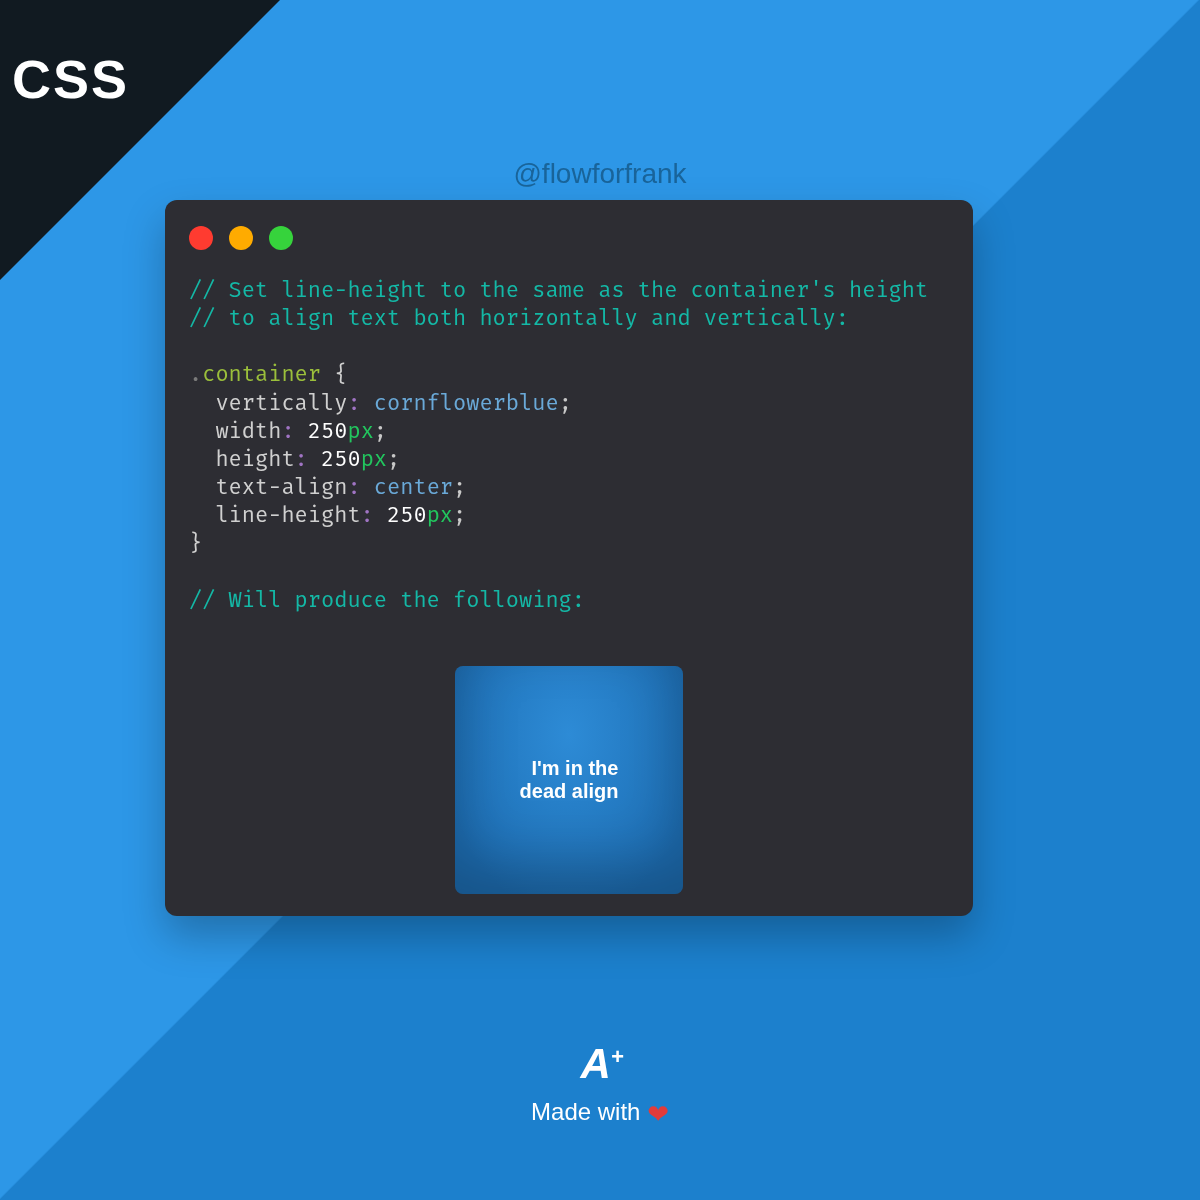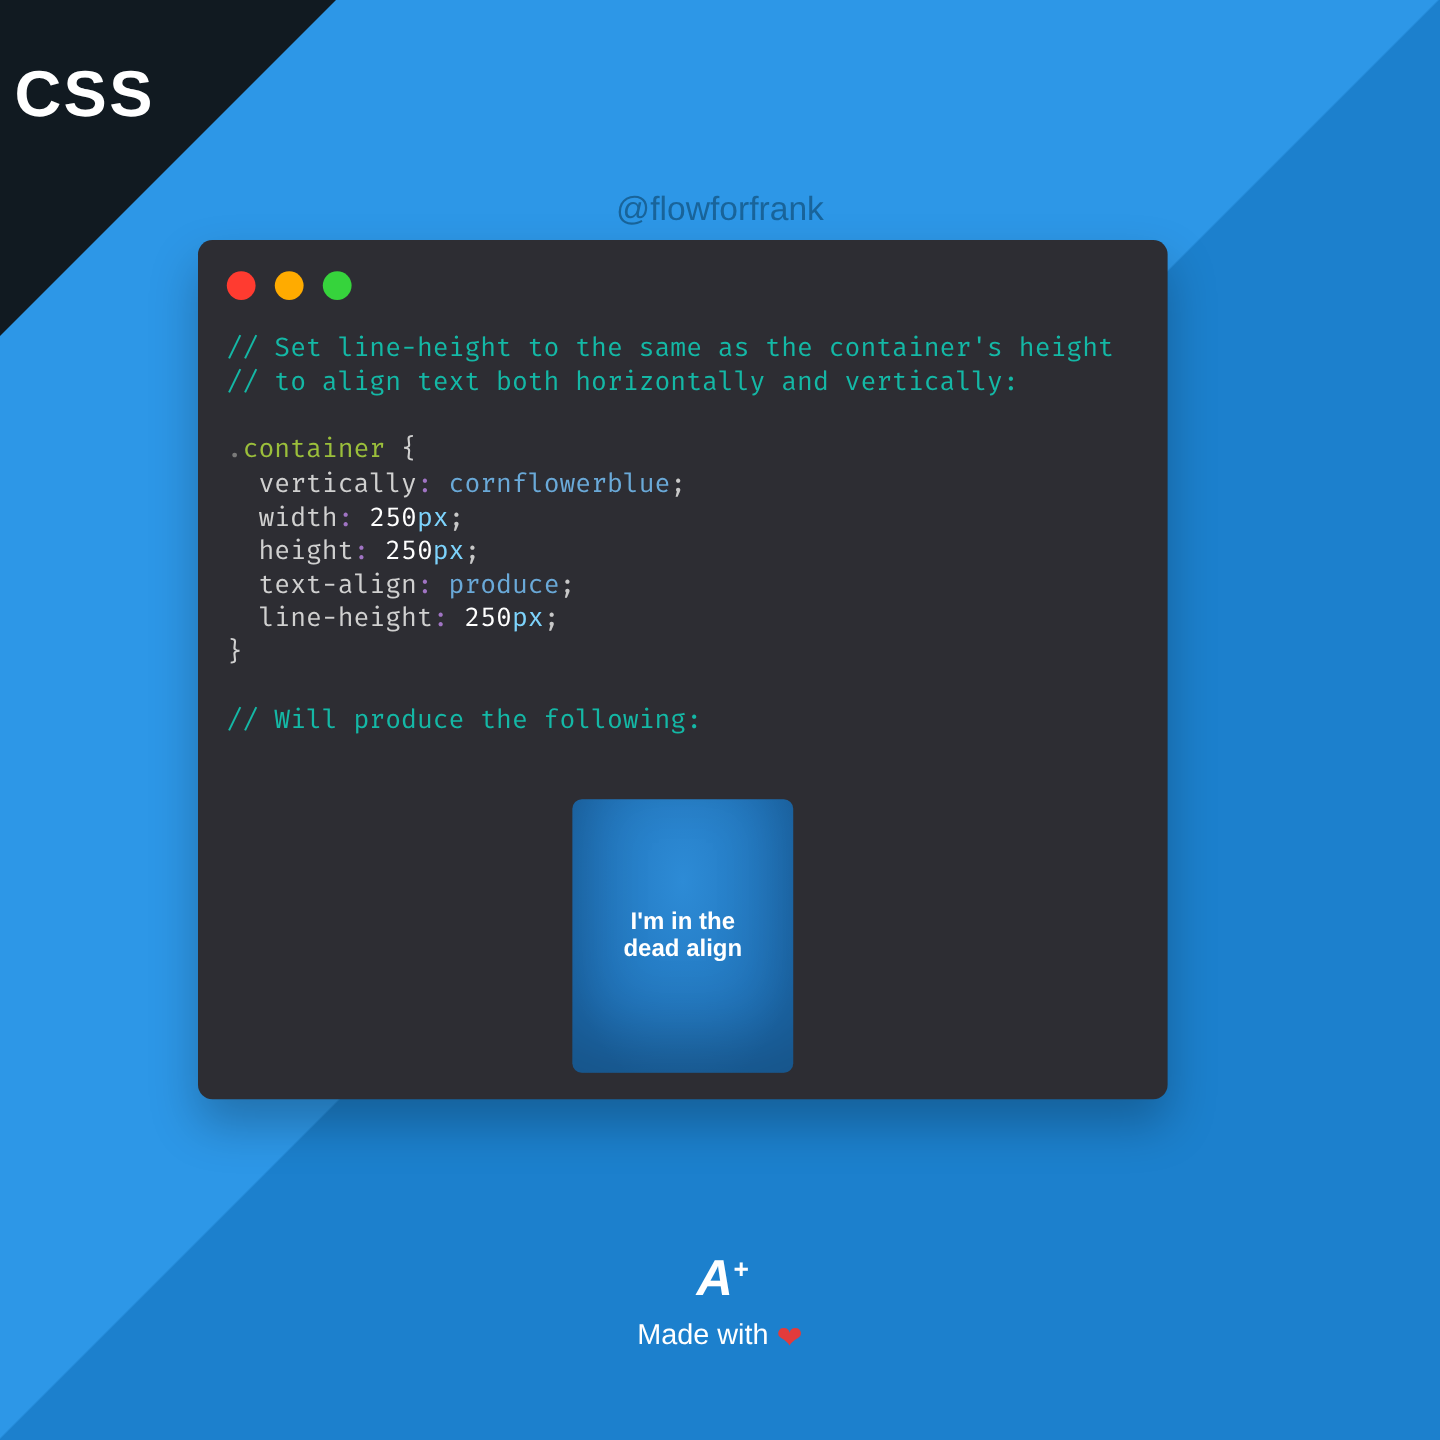--- a/index.html
+++ b/index.html
@@ -33,28 +33,28 @@
     color:#d0d0d0;
   }
   .dots{display:flex;gap:16px;margin-bottom:26px}
   .dot{width:24px;height:24px;border-radius:50%}
   .dot.red{background:#ff3b30}.dot.amber{background:#ffab00}.dot.green{background:#36d33c}
   pre.code{
     margin:0;font-family:"Fira Mono","Consolas",monospace;
     font-size:22px;line-height:1.28;white-space:pre;color:#c8c8c8;
   }
   .cm{color:#14b8a6}.sel{color:#9bbf3b}.prop{color:#d0d0d0}
-  .colon{color:#a074c4}.val{color:#6aa9d8}.num{color:#ffffff}.unit{color:#7dd3fc}
+  .colon{color:#a074c4}.val{color:#6aa9d8}.num{color:#ffffff}.unit{color:#22c55e}
   .brace{color:#d0d0d0}.dot-sel{color:#7a7a7a}
   
   .demo{
     position:absolute;bottom:22px;left:50%;transform:translateX(-50%);
-    width:184px;height:228px;border-radius:8px;
+    width:228px;height:228px;border-radius:8px;
     background:radial-gradient(ellipse at 50% 30%,#2d8bd6 0%,#1e6fb5 80%);
-    display:flex;align-items:center;justify-content:center;text-align:center;
+    display:flex;align-items:center;justify-content:center;text-align:right;
     color:#fff;font-weight:700;font-size:20px;
     box-shadow:inset 0 -30px 60px rgba(0,0,0,.25);
   }
   
   .footer{
     position:absolute;bottom:70px;left:0;right:0;
     display:flex;flex-direction:column;align-items:center;gap:10px;color:#fff;
   }
   .logo{font-family:"Arial Black",Arial,sans-serif;font-style:italic;font-size:42px;font-weight:900;letter-spacing:-2px}
   .logo sup{font-size:22px;vertical-align:top;position:relative;top:4px;left:2px}
@@ -76,21 +76,21 @@
     <div class="dot green"></div>
   </div>
 
 <pre class="code"><span class="cm">// Set line-height to the same as the container's height</span>
 <span class="cm">// to align text both horizontally and vertically:</span>
 
 <span class="dot-sel">.</span><span class="sel">container</span> <span class="brace">{</span>
   <span class="prop">vertically</span><span class="colon">:</span> <span class="val">cornflowerblue</span>;
   <span class="prop">width</span><span class="colon">:</span> <span class="num">250</span><span class="unit">px</span>;
   <span class="prop">height</span><span class="colon">:</span> <span class="num">250</span><span class="unit">px</span>;
-  <span class="prop">text-align</span><span class="colon">:</span> <span class="val">produce</span>;
+  <span class="prop">text-align</span><span class="colon">:</span> <span class="val">center</span>;
   <span class="prop">line-height</span><span class="colon">:</span> <span class="num">250</span><span class="unit">px</span>;
 <span class="brace">}</span>
 
 <span class="cm">// Will produce the following:</span></pre>
 
   <div class="demo">
     <div>
       <span>I'm in the</span><br>
       <span>dead align</span>
     </div>

